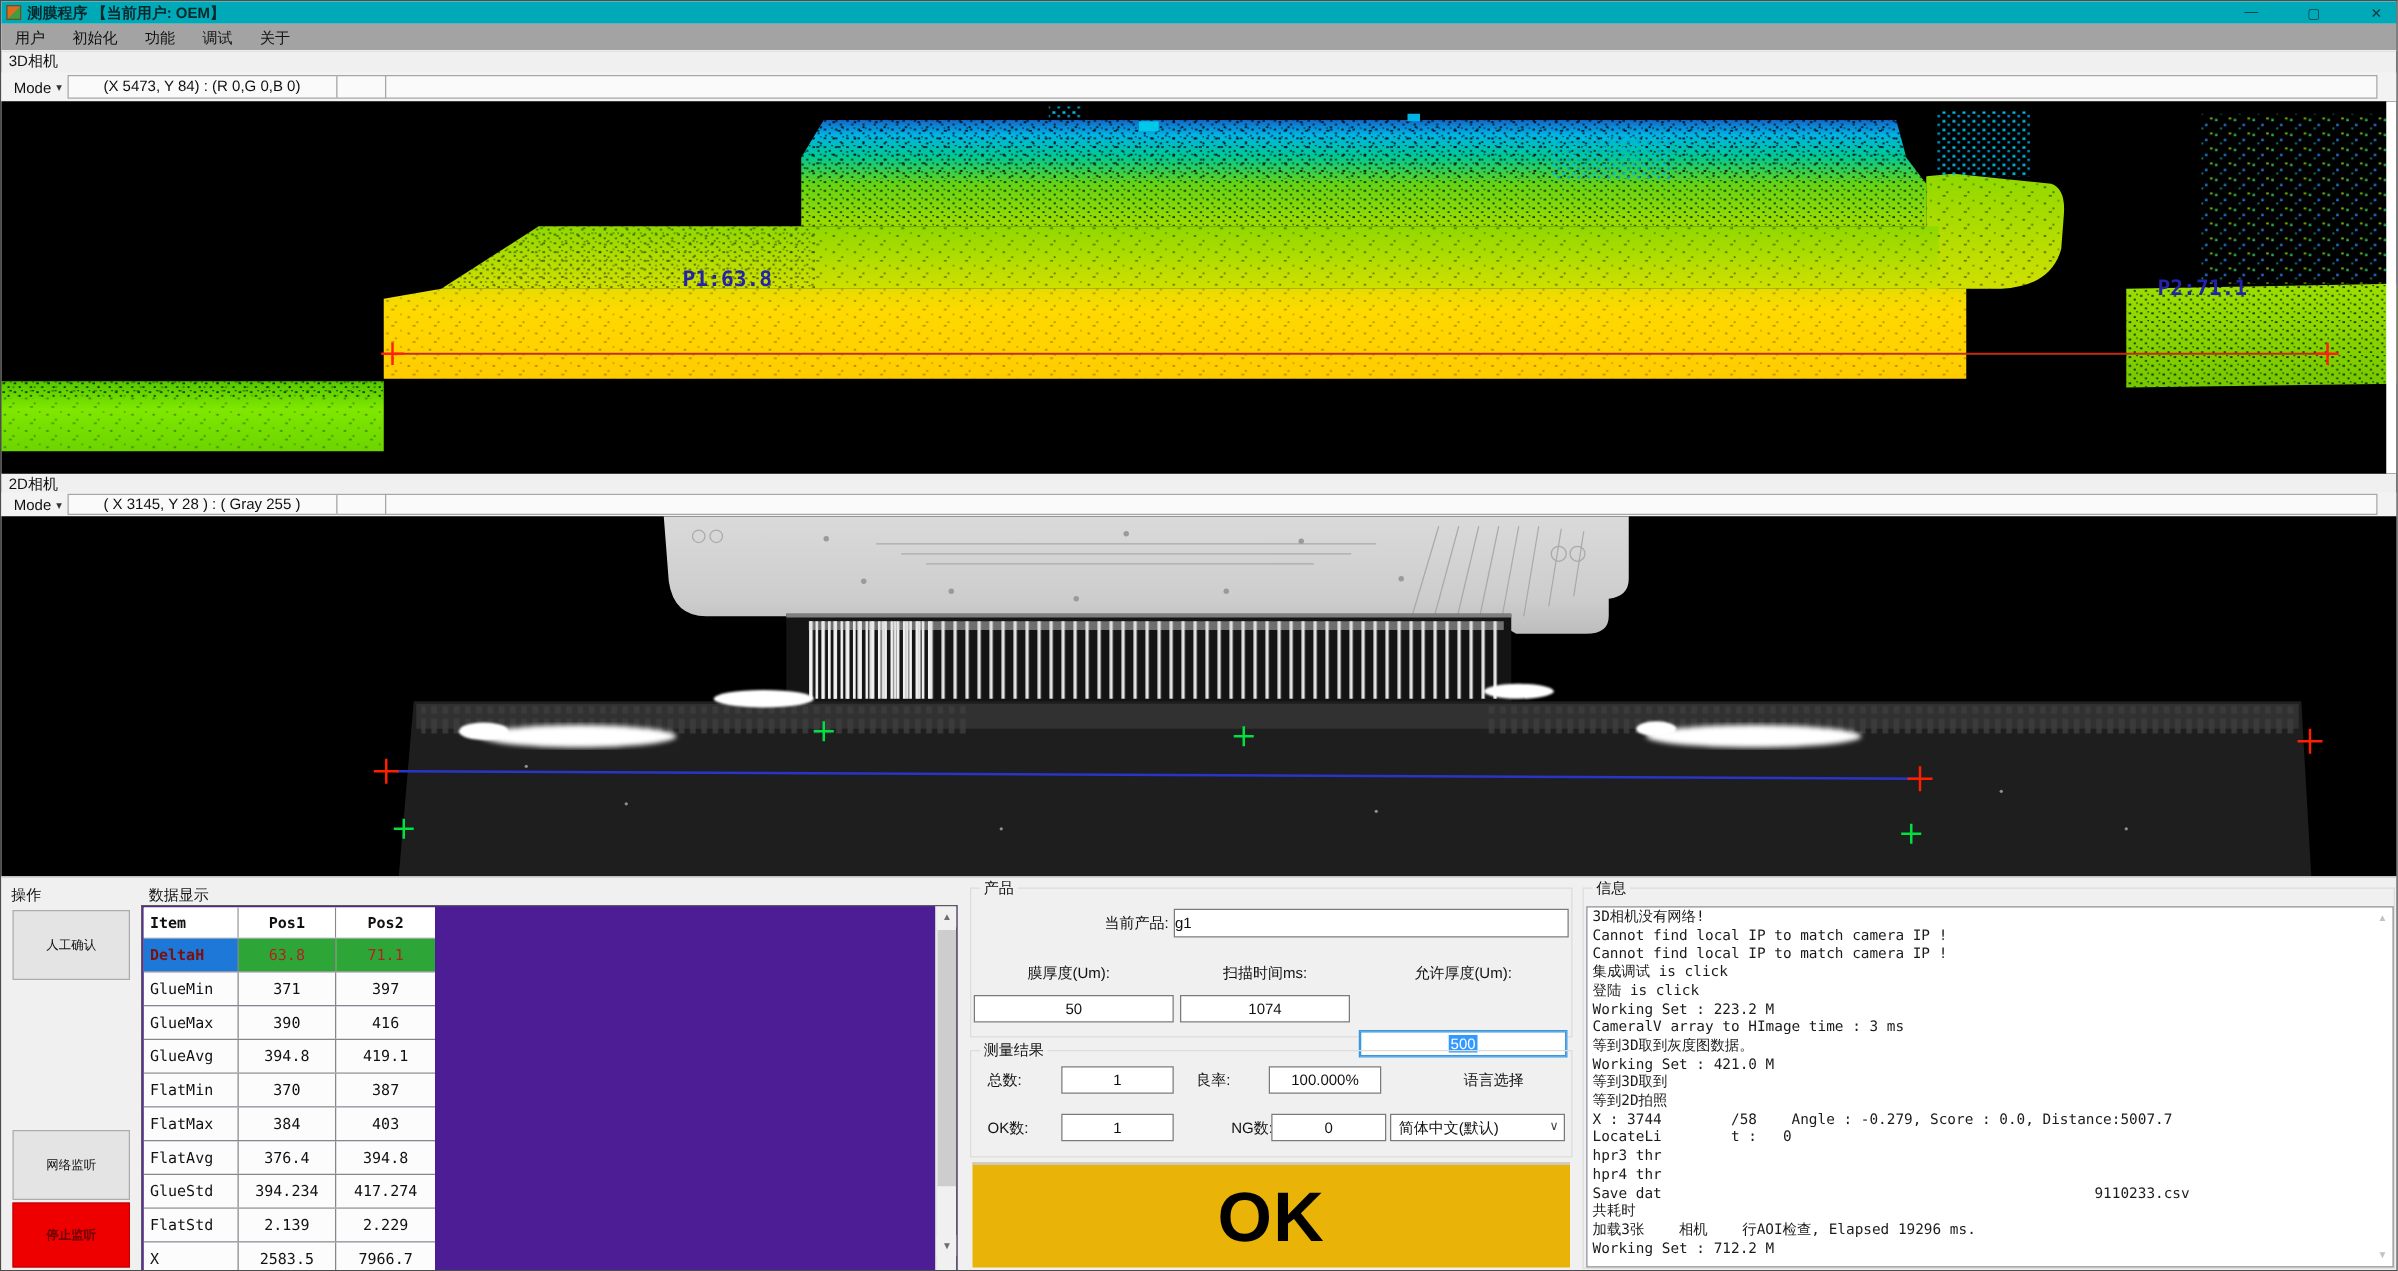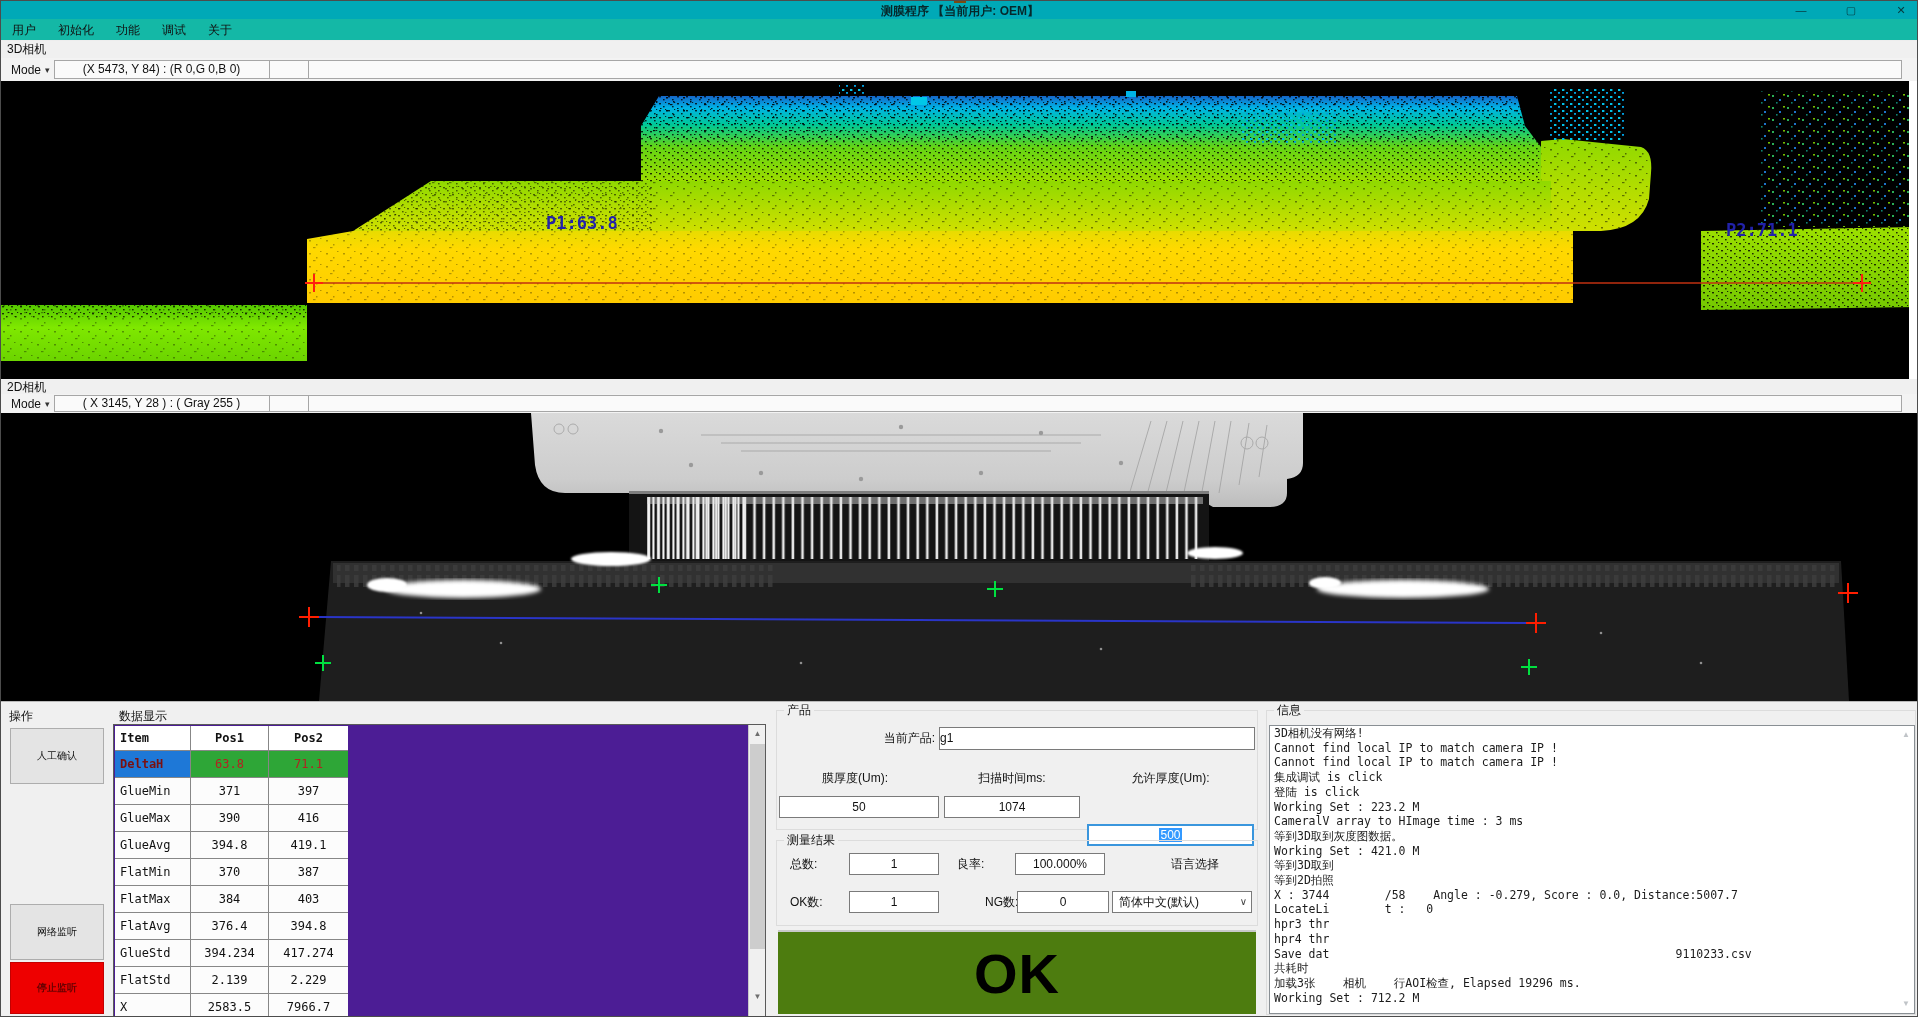--- a/index.html
+++ b/index.html
@@ -4,30 +4,30 @@
 <style>
   * { margin:0; padding:0; box-sizing:border-box; }
   html,body { background:#444; }
   #app {
     position:relative; width:1918px; height:1017px; overflow:hidden;
     font-family:"Liberation Sans", sans-serif; font-size:12px; color:#111;
     background:#F0F0F0; border:1px solid #4C4C4C;
   }
   
   .titlebar { position:absolute; left:0; top:0; width:1918px; height:18px;
-    background:#00A9B7; display:flex; align-items:center;flex-direction:column; }
+    background:#00A9B7; display:flex; align-items:center; }
   .app-icon { width:12px; height:12px; margin:0 5px 0 4px;
     background:linear-gradient(135deg,#e06a1f 0 50%,#3f9e3f 50% 100%);
     border:1px solid #7a4a12; }
   .titlebar .title { font-weight:bold; color:#06282b; font-size:12px; }
   .win-controls { position:absolute; right:8px; top:0; height:18px; display:flex; gap:30px; align-items:center; }
   .win-btn { color:#073a3e; font-size:11px; width:20px; text-align:center; cursor:default; }
   
   .menubar { position:absolute; left:0; top:18px; width:1918px; height:22px;
-    background:#14b8a6; display:flex; align-items:center; border-bottom:1px solid #EDEDED; }
+    background:#a3a3a3; display:flex; align-items:center; border-bottom:1px solid #EDEDED; }
   .menu-item { padding:0 11px; height:22px; line-height:22px; }
   
   .cam-label { position:absolute; left:6px; height:16px; line-height:16px; }
   .toolbar { position:absolute; left:0; width:1918px; background:#F3F3F3; display:flex; align-items:center; }
   .mode-btn { margin-left:6px; padding:0 4px; height:18px; line-height:18px; display:flex; gap:4px; align-items:center; }
   .mode-btn .arr { font-size:9px; color:#333; }
   .panel { height:19px; line-height:17px; border:1px solid #A6A6A6; background:#FAFAFA; text-align:center; }
   .panel.p-text { width:216px; }
   .panel.p-sm { width:40px; margin-left:-1px; }
   .panel.p-lg { width:1594px; margin-left:-1px; }
@@ -64,21 +64,21 @@
   
   .field { position:absolute; height:22px; background:#FFF; border:1px solid #7A7A7A;
     text-align:center; line-height:20px; }
   .field.left { text-align:left; }
   .field.focus { border:1px solid #3A96DD; outline:1px solid #3A96DD; outline-offset:-2px;margin-top:28px; }
   .sel { background:#3399FF; color:#FFF; padding:0 1px; }
   .flabel { position:absolute; height:22px; line-height:22px; }
   .combo { position:absolute; height:22px; background:#FFF; border:1px solid #7A7A7A; line-height:20px; padding-left:6px; }
   .combo .carr { position:absolute; right:4px; top:0; font-size:10px; color:#444; }
   
-  .ok-banner { position:absolute; left:777px; top:228px; width:478px; height:84px; background:#4d7c0f;
+  .ok-banner { position:absolute; left:777px; top:228px; width:478px; height:84px; background:#eab308;
     border-top:2px solid #C9C9C9; display:flex; align-items:center; justify-content:center;
     font-size:56px; font-weight:bold; color:#000; letter-spacing:1px; }
   
   .logbox { position:absolute; left:2px; top:14px; width:646px; height:289px; background:#FFF;
     border:1px solid #898F94; overflow:hidden; }
   .logline { white-space:pre; font-family:"DejaVu Sans Mono", monospace; font-size:11.5px;
     line-height:14.7px; padding-left:4px; color:#1B1B1B; }
   .logbox .sarr { position:absolute; right:1px; width:14px; height:14px; font-size:8px; color:#C0C4C8;
     text-align:center; line-height:14px; }
 </style>

